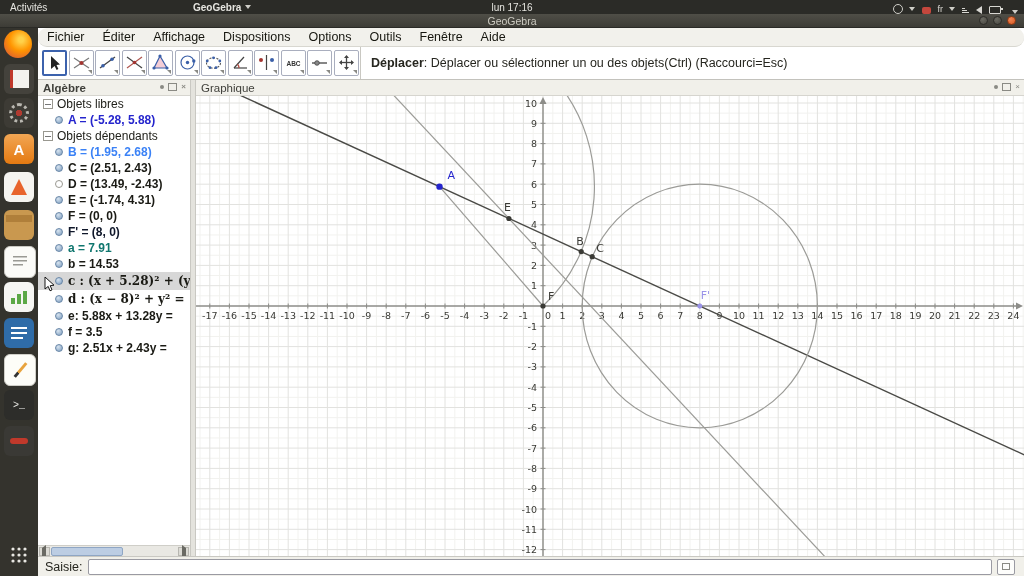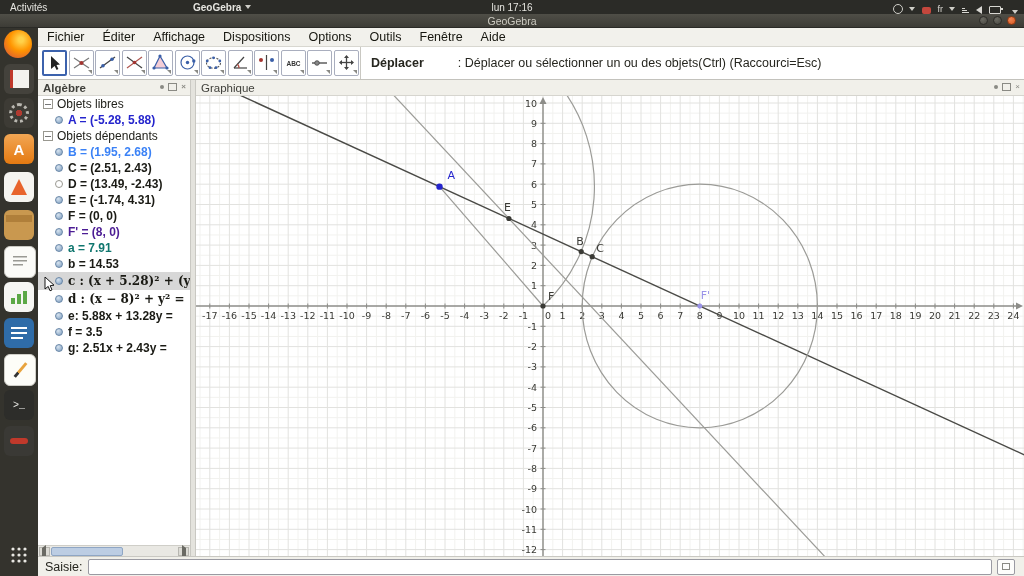--- a/index.html
+++ b/index.html
@@ -31,33 +31,33 @@
   #win-buttons{position:absolute;right:8px;top:16px;display:flex;gap:5px;}
   .win-btn{width:9px;height:9px;border-radius:50%;background:radial-gradient(circle at 35% 30%,#6b6a62,#47463f);
            border:1px solid #2c2b27;box-sizing:border-box;}
   .win-btn.close{background:radial-gradient(circle at 35% 30%,#f08756,#d9571f);border-color:#8f3a14;}
   
   #dock{position:absolute;left:0;top:28px;width:38px;height:548px;background:#34332d;}
   .dock-item{position:absolute;left:4px;width:30px;height:30px;border-radius:6px;
              display:flex;align-items:center;justify-content:center;overflow:hidden;}
   
   #menu-bar{position:absolute;left:38px;top:28px;width:986px;height:19px;background:#f2f1ec;
-            display:flex;align-items:center;border-bottom:1px solid #d8d7d0;box-sizing:border-box;}
+            display:flex;align-items:center;border-bottom:1px solid #d8d7d0;box-sizing:border-box;border-radius:9px;}
   .menu-item{padding:0 9px;font-size:12.5px;color:#16160f;height:100%;display:flex;align-items:center;}
   
   #toolbar{position:absolute;left:38px;top:47px;width:986px;height:33px;
            background:linear-gradient(#fbfbf8,#ececе6) #f2f1ec;border-bottom:1px solid #c3c2bc;box-sizing:border-box;}
   .tool-btn{position:absolute;top:3px;width:25px;height:26px;background:#fff;border:1px solid #a9aebe;
             border-radius:2px;box-sizing:border-box;}
   .tool-btn.selected{border:2px solid #3c62ad;}
   .tool-btn svg{position:absolute;left:1px;top:1px;}
   .dd{position:absolute;right:1px;bottom:1px;width:0;height:0;border-left:4px solid transparent;
       border-top:4px solid #8a8a85;}
   #tool-help{position:absolute;left:322px;top:0;height:32px;display:flex;align-items:center;
-             border-left:1px solid #c9c8c2;padding-left:10px;font-size:12.5px;color:#26261f;gap:34px;}
+             border-left:1px solid #c9c8c2;padding-left:10px;font-size:12.5px;color:#26261f;}
   #tool-help b{margin-right:0px;}
   
   .panel-header{position:absolute;height:16px;background:#f1f0ea;border-bottom:1px solid #d6d5cf;
                 box-sizing:border-box;font-size:11.5px;color:#3f3f3a;display:flex;align-items:center;}
   .ph-icons{position:absolute;right:4px;top:3px;display:flex;gap:4px;align-items:center;}
   .ph-dot{width:4px;height:4px;background:#8a8a84;border-radius:50%;}
   .ph-box{width:7px;height:6px;border:1px solid #8a8a84;}
   .ph-x{font-size:8px;color:#8a8a84;line-height:6px;}
   #algebra-header{left:38px;top:80px;width:152px;padding-left:5px;font-weight:bold;}
   #graphics-header{left:196px;top:80px;width:828px;padding-left:5px;}
@@ -340,21 +340,21 @@
       <div class="alg-row">
         <div class="bullet"></div>
         <span style="color: rgb(26, 26, 20);">E = (-1.74, 4.31)</span>
       </div>
       <div class="alg-row">
         <div class="bullet"></div>
         <span style="color: rgb(26, 26, 20);">F = (0, 0)</span>
       </div>
       <div class="alg-row">
         <div class="bullet"></div>
-        <span style="color: #4c1d95;">F' = (8, 0)</span>
+        <span style="color: #0f172a;">F' = (8, 0)</span>
       </div>
       <div class="alg-row">
         <div class="bullet"></div>
         <span style="color: #0f766e;">a = 7.91</span>
       </div>
       <div class="alg-row">
         <div class="bullet"></div>
         <span style="color: rgb(26, 26, 20);">b = 14.53</span>
       </div>
       <div class="alg-row serif selected">

